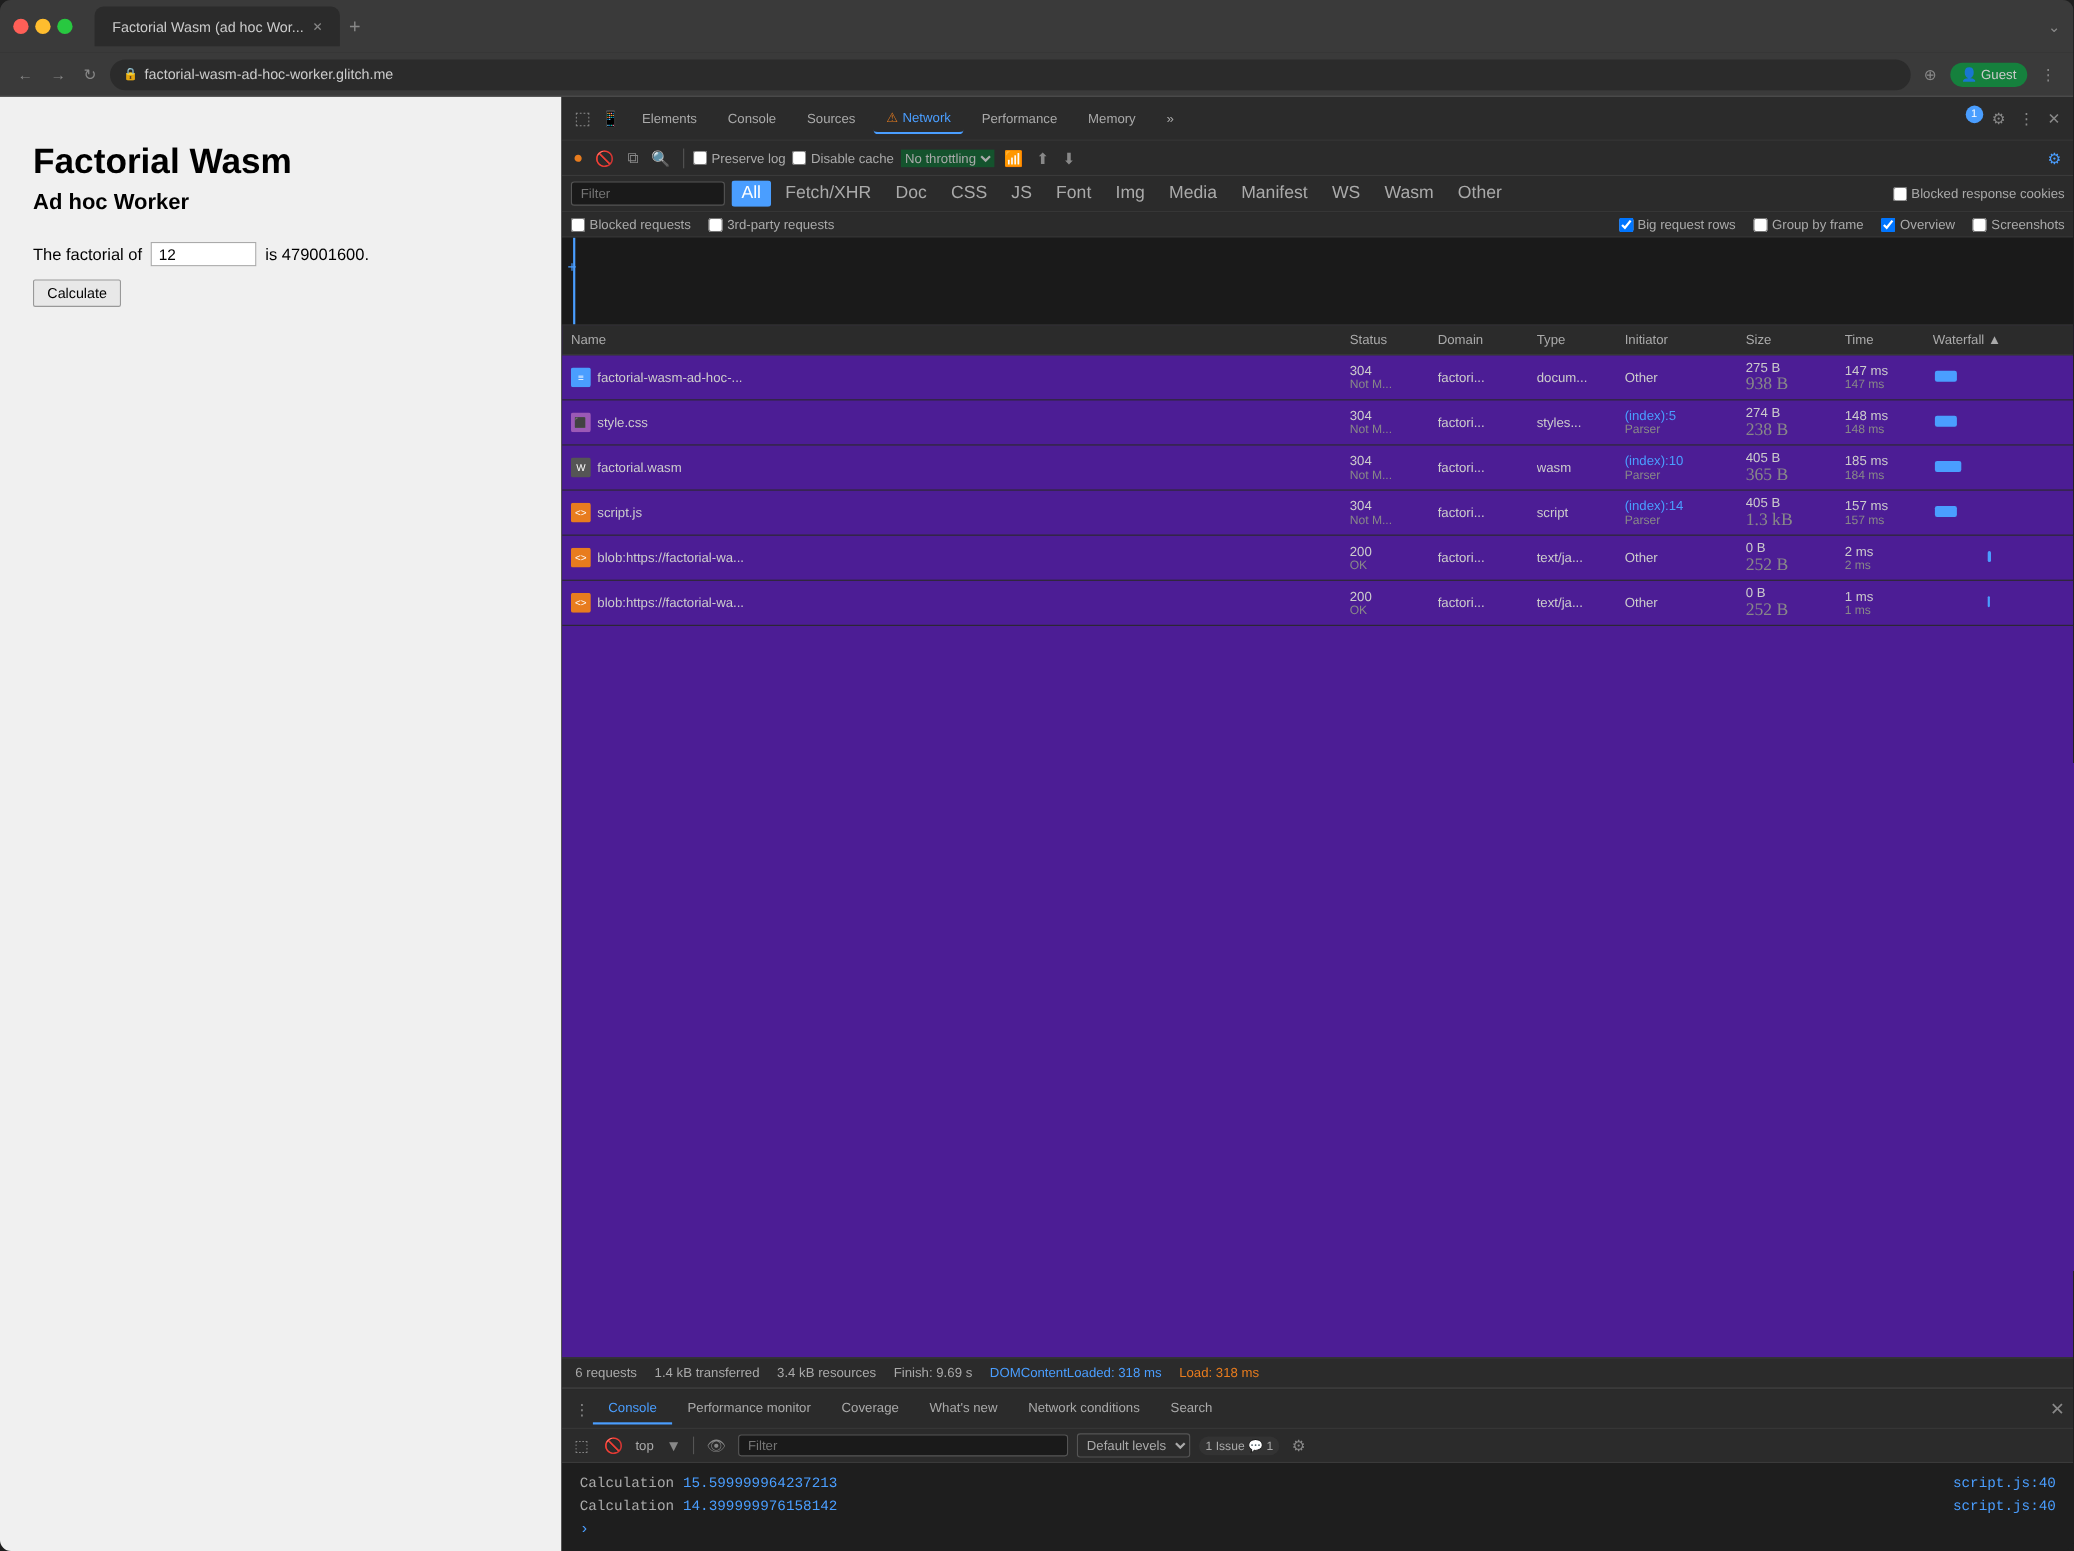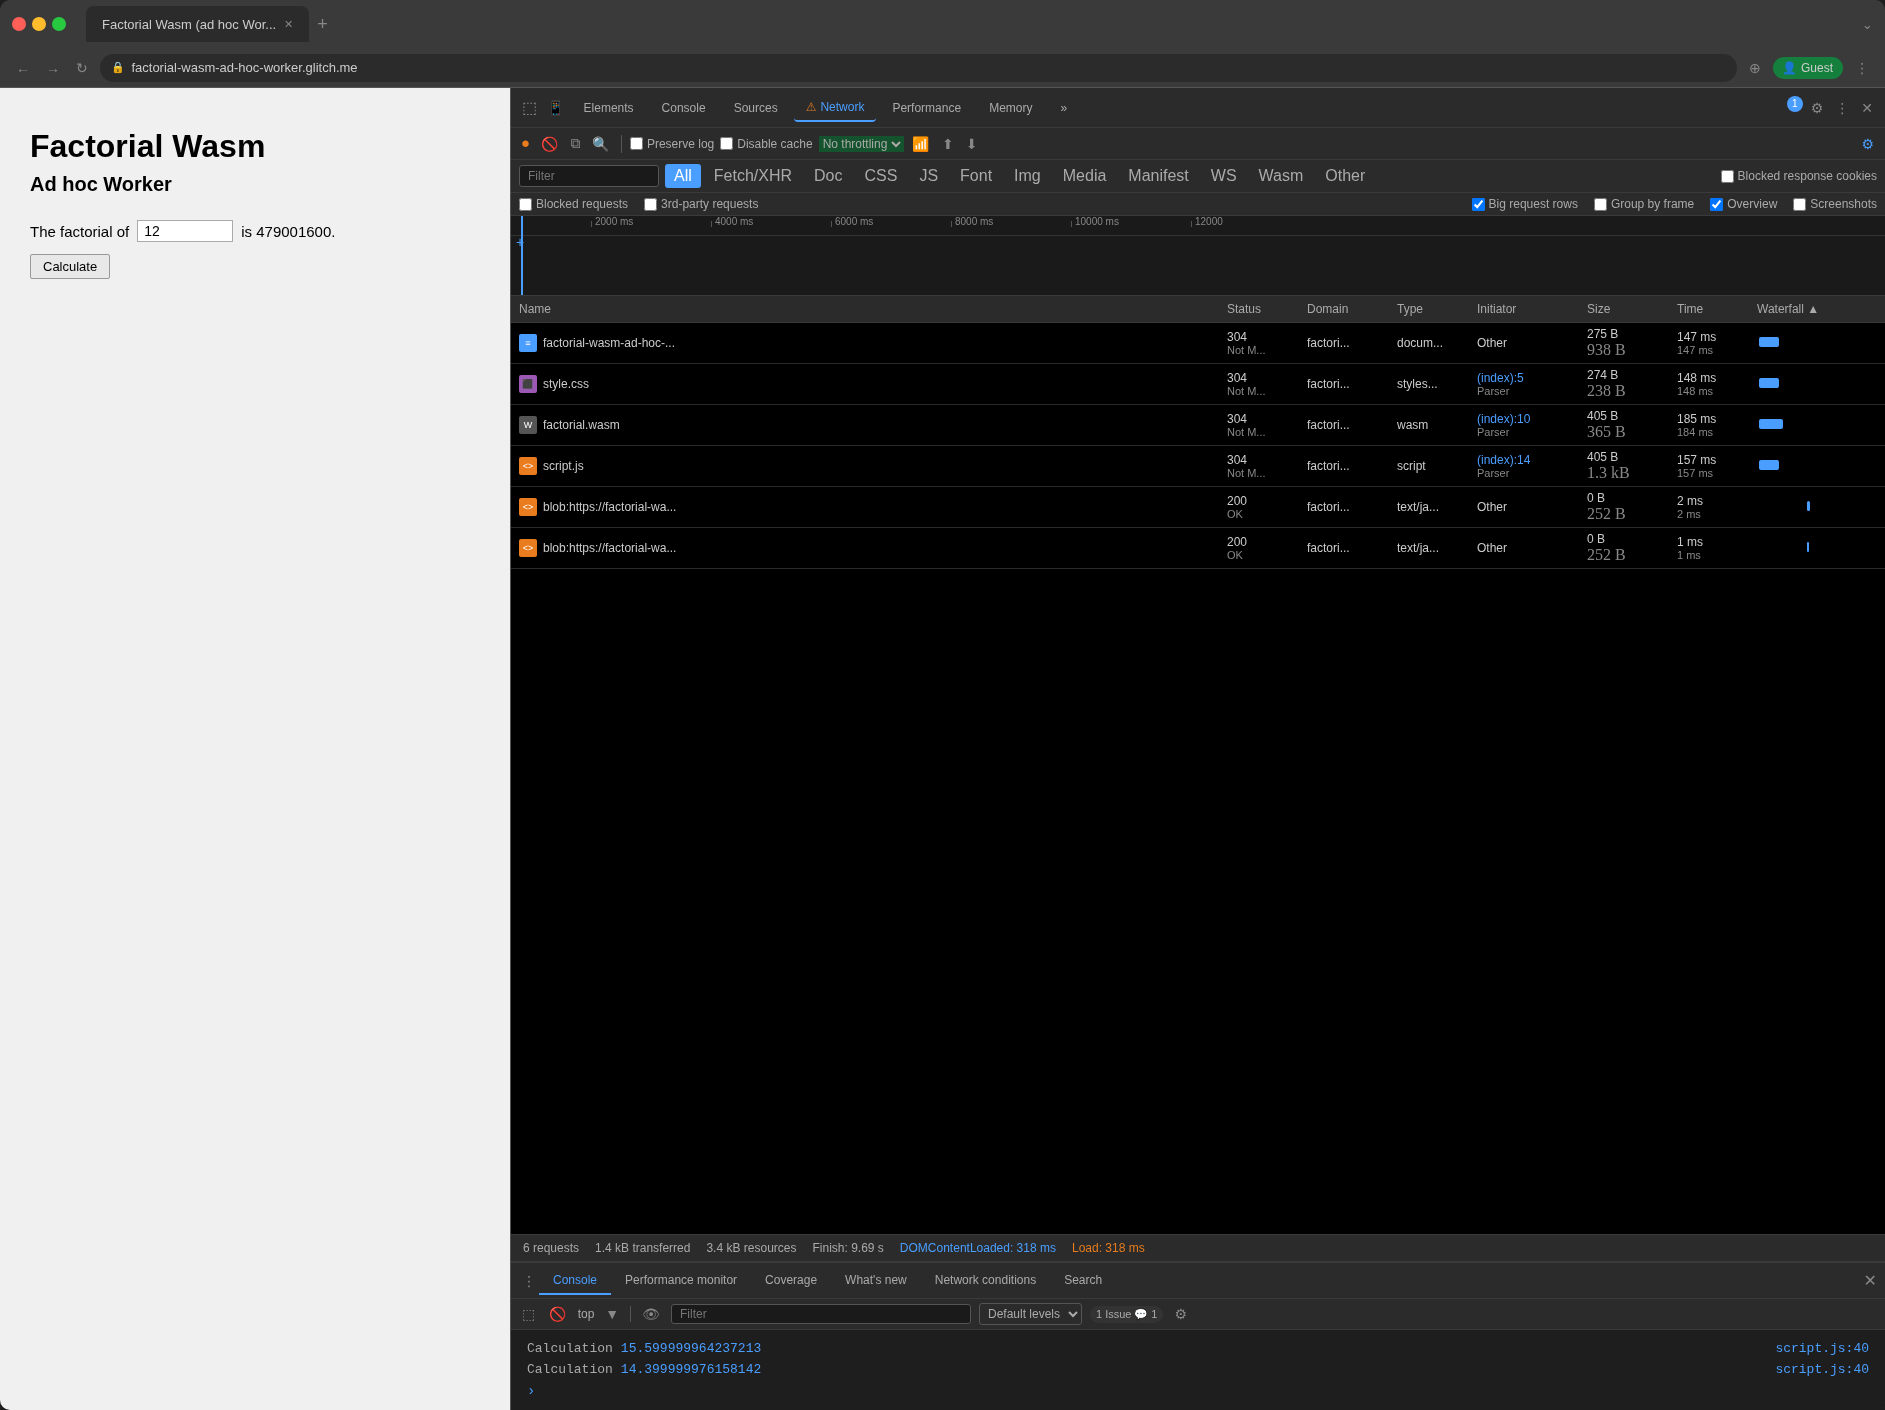--- a/index.html
+++ b/index.html
@@ -73,21 +73,21 @@
 
     
     .timeline { background: #1a1a1a; height: 80px; border-bottom: 1px solid #3a3a3a; position: relative; overflow: hidden; }
     .timeline-ruler { display: flex; position: absolute; top: 0; left: 0; right: 0; height: 20px; border-bottom: 1px solid #333; }
     .timeline-mark { position: absolute; top: 0; color: #888; font-size: 10px; padding-left: 4px; }
     .timeline-mark::after { content: ''; position: absolute; bottom: 0; left: 0; width: 1px; height: 6px; background: #555; }
     .timeline-cursor { position: absolute; top: 0; bottom: 0; width: 2px; background: #4a9eff; left: 10px; }
     .timeline-cursor::before { content: '+'; position: absolute; top: 18px; left: -5px; color: #4a9eff; font-size: 14px; }
 
     
-    .net-table { flex: 1; overflow-y: auto; background: #000000; }
+    .net-table { flex: 1; overflow-y: auto; background: #4c1d95; }
     .net-table-header { display: grid; grid-template-columns: 1fr 80px 90px 80px 110px 90px 80px 120px; padding: 6px 8px; background: #2b2b2b; border-bottom: 1px solid #3a3a3a; color: #aaa; font-size: 12px; position: sticky; top: 0; }
     .net-col { overflow: hidden; text-overflow: ellipsis; white-space: nowrap; }
     .net-col.sortable { cursor: pointer; }
     .net-row { display: grid; grid-template-columns: 1fr 80px 90px 80px 110px 90px 80px 120px; padding: 4px 8px; border-bottom: 1px solid #2a2a2a; font-size: 12px; align-items: center; }
     .net-icon { width: 18px; height: 18px; border-radius: 2px; display: inline-flex; align-items: center; justify-content: center; font-size: 9px; margin-right: 6px; flex-shrink: 0; }
     .icon-doc { background: #4a9eff; color: white; }
     .icon-css { background: #9b59b6; color: white; }
     .icon-wasm { background: #555; color: white; }
     .icon-js { background: #e87c1e; color: white; }
     .icon-blob { background: #e87c1e; color: white; }
@@ -266,28 +266,20 @@
           <input type="checkbox" checked="" style=""> 
             <span>Overview</span>
         </label>
         <label class="check-item">
           <input type="checkbox" style=""> 
             <span>Screenshots</span>
         </label>
       </div>
 
       <div class="timeline">
-        <div class="timeline-ruler">
-          <span class="timeline-mark" style="left:80px;">2000 ms</span>
-          <span class="timeline-mark" style="left:200px;">4000 ms</span>
-          <span class="timeline-mark" style="left:320px;">6000 ms</span>
-          <span class="timeline-mark" style="left:440px;">8000 ms</span>
-          <span class="timeline-mark" style="left:560px;">10000 ms</span>
-          <span class="timeline-mark" style="left:680px;">12000</span>
-        </div>
         <div class="timeline-cursor"></div>
       </div>
 
       <div class="net-table">
         <div class="net-table-header">
           <div class="net-col sortable">Name</div>
           <div class="net-col sortable">Status</div>
           <div class="net-col sortable">Domain</div>
           <div class="net-col sortable">Type</div>
           <div class="net-col sortable">Initiator</div>

